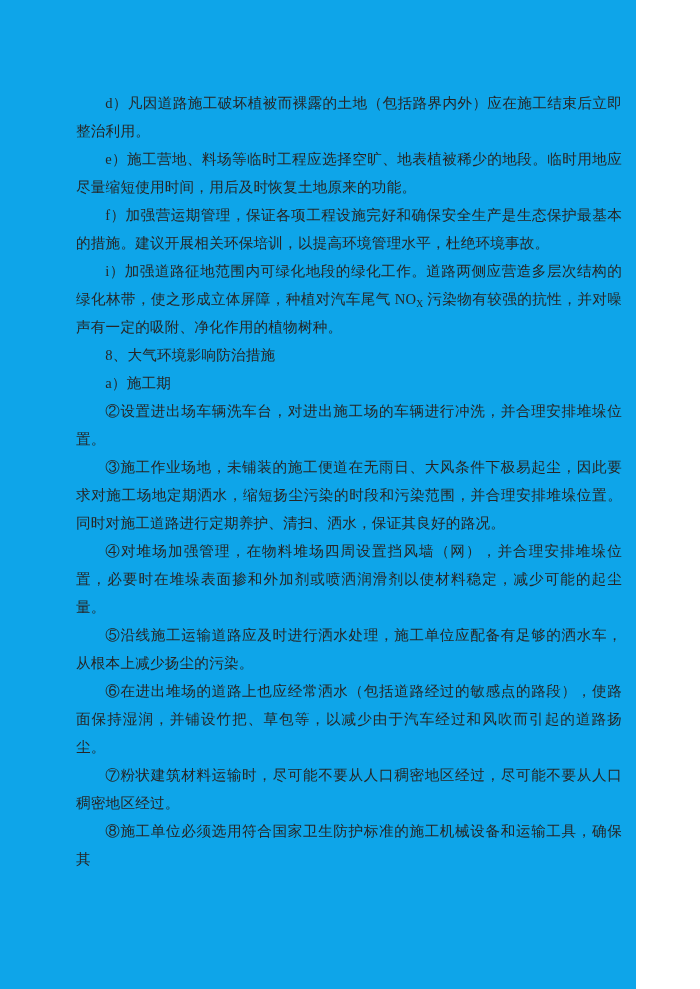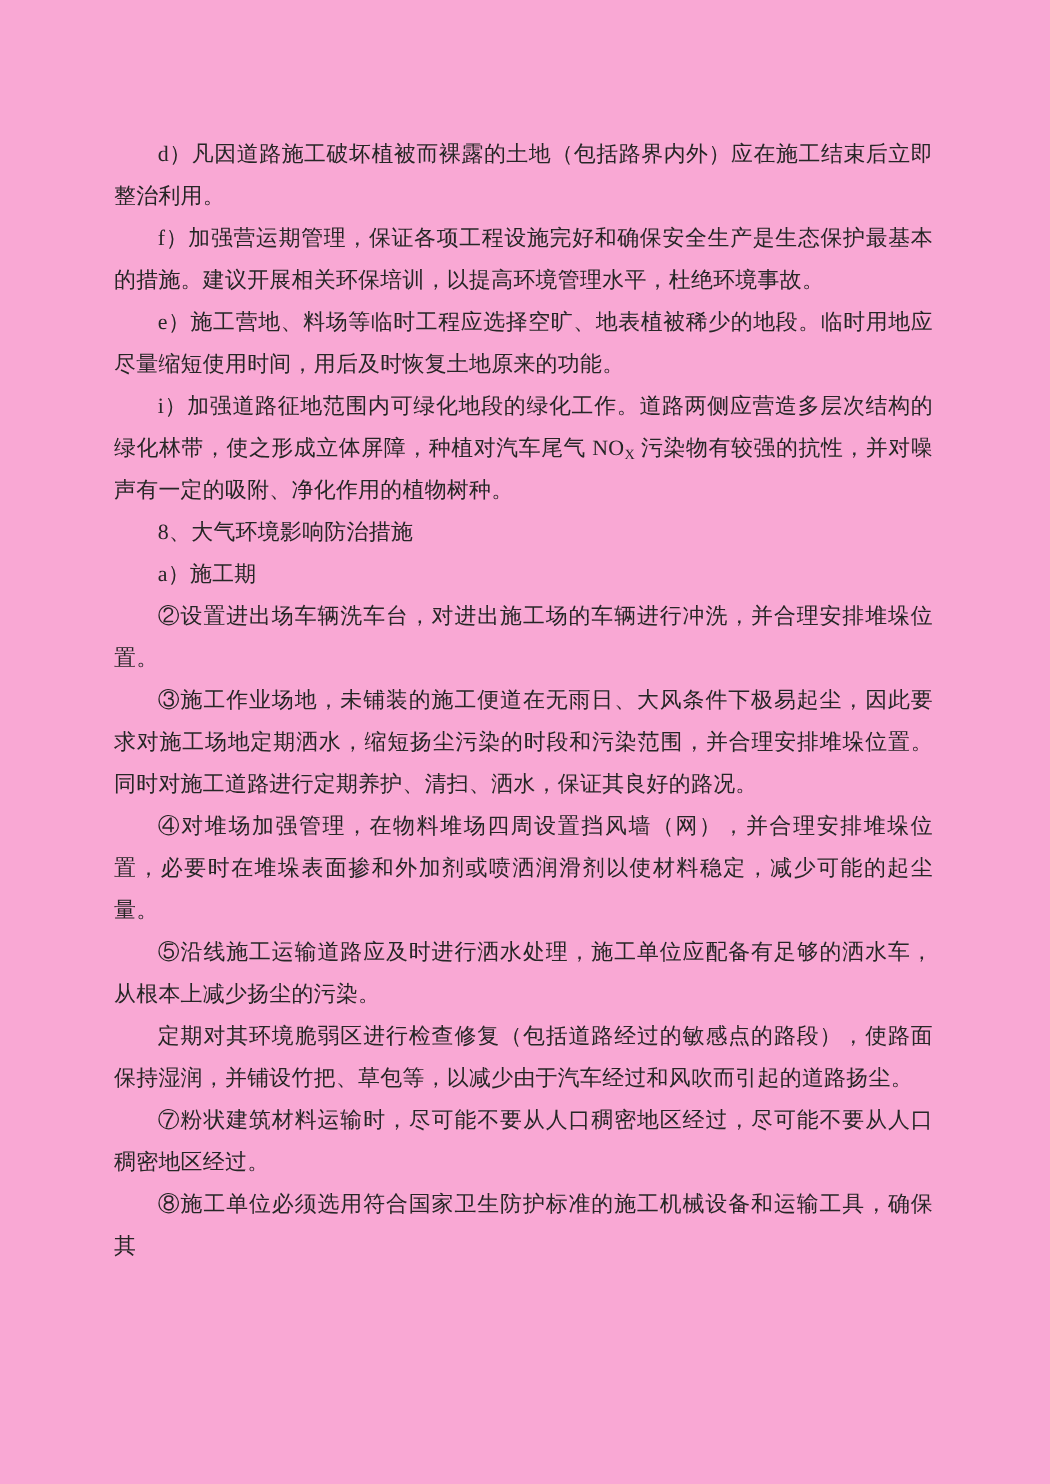--- a/index.html
+++ b/index.html
@@ -2,23 +2,23 @@
 <html><head>
 <meta charset="utf-8">
 <style>
   html, body {
     margin: 0;
     padding: 0;
     background: #ffffff;
   }
   .page {
     position: relative;
-    width: 700px;
+    width: 636px;
     height: 989px;
-    background: #f9a8d4;
+    background: #0ea5e9;
     overflow: hidden;
     margin: 0;
   }
   .textblock {
     position: absolute;
     left: 76px;
     top: 89px;
     width: 546px;
     font-family: "Liberation Serif", "DejaVu Serif", serif;
     font-size: 14.6px;
@@ -40,40 +40,40 @@
   }
 </style>
 </head>
 <body>
 
 <div class="page">
   <div class="textblock">
 
     <p class="para">d）凡因道路施工破坏植被而裸露的土地（包括路界内外）应在施工结束后立即整治利用。</p>
 
+    <p class="para">e）施工营地、料场等临时工程应选择空旷、地表植被稀少的地段。临时用地应尽量缩短使用时间，用后及时恢复土地原来的功能。</p>
+
     <p class="para">f）加强营运期管理，保证各项工程设施完好和确保安全生产是生态保护最基本的措施。建议开展相关环保培训，以提高环境管理水平，杜绝环境事故。</p>
-
-    <p class="para">e）施工营地、料场等临时工程应选择空旷、地表植被稀少的地段。临时用地应尽量缩短使用时间，用后及时恢复土地原来的功能。</p>
 
 
     <p class="para"><span>i）加强道路征地范围内可绿化地段的绿化工作。道路两侧应营造多层次结构的绿化林带，使之形成立体屏障，种植对汽车尾气 NO</span><span class="subscript">X</span><span> 污染物有较强的抗性，并对噪声有一定的吸附、净化作用的植物树种。</span></p>
 
     <p class="para">8、大气环境影响防治措施</p>
 
     <p class="para">a）施工期</p>
 
 
     <p class="para">②设置进出场车辆洗车台，对进出施工场的车辆进行冲洗，并合理安排堆垛位置。</p>
 
     <p class="para">③施工作业场地，未铺装的施工便道在无雨日、大风条件下极易起尘，因此要求对施工场地定期洒水，缩短扬尘污染的时段和污染范围，并合理安排堆垛位置。同时对施工道路进行定期养护、清扫、洒水，保证其良好的路况。</p>
 
     <p class="para">④对堆场加强管理，在物料堆场四周设置挡风墙（网），并合理安排堆垛位置，必要时在堆垛表面掺和外加剂或喷洒润滑剂以使材料稳定，减少可能的起尘量。</p>
 
     <p class="para">⑤沿线施工运输道路应及时进行洒水处理，施工单位应配备有足够的洒水车，从根本上减少扬尘的污染。</p>
 
-    <p class="para">定期对其环境脆弱区进行检查修复（包括道路经过的敏感点的路段），使路面保持湿润，并铺设竹把、草包等，以减少由于汽车经过和风吹而引起的道路扬尘。</p>
+    <p class="para">⑥在进出堆场的道路上也应经常洒水（包括道路经过的敏感点的路段），使路面保持湿润，并铺设竹把、草包等，以减少由于汽车经过和风吹而引起的道路扬尘。</p>
 
     <p class="para">⑦粉状建筑材料运输时，尽可能不要从人口稠密地区经过，尽可能不要从人口稠密地区经过。</p>
 
     <p class="para">⑧施工单位必须选用符合国家卫生防护标准的施工机械设备和运输工具，确保其</p>
 
   </div>
 </div>
 
 </body></html>

